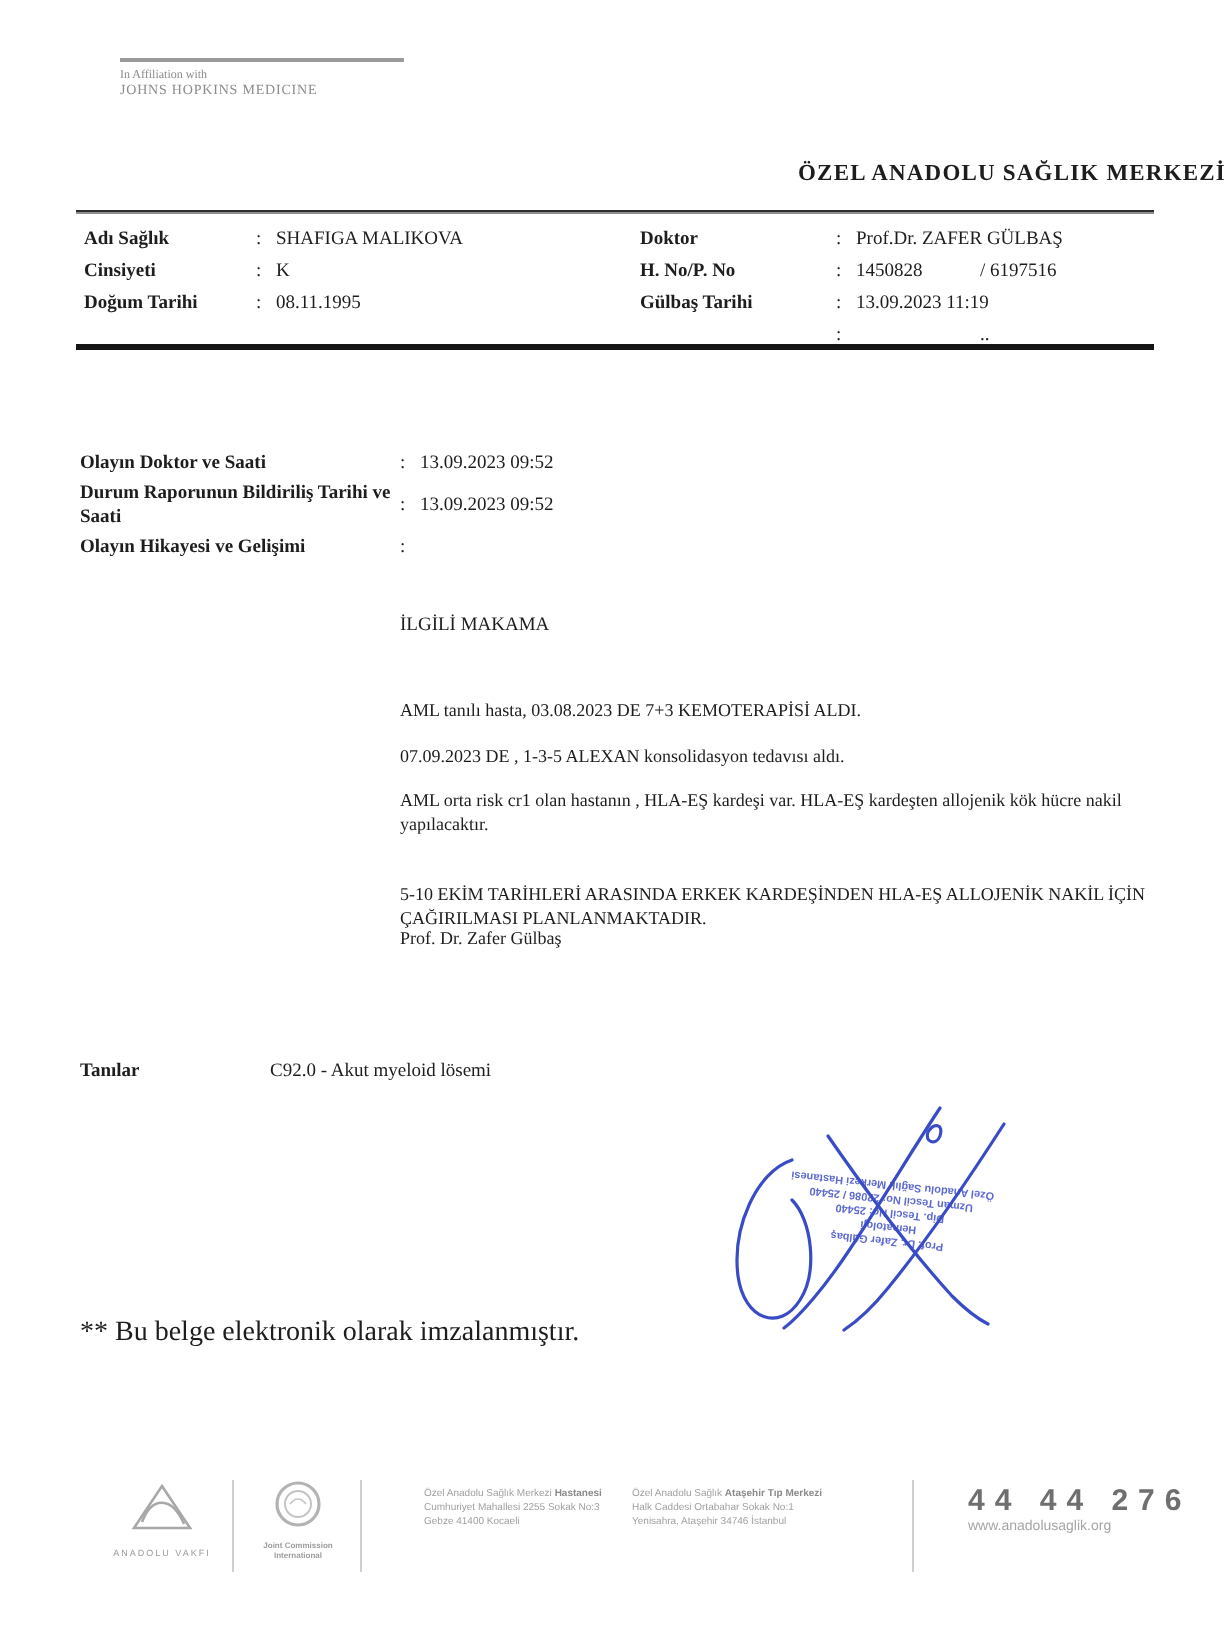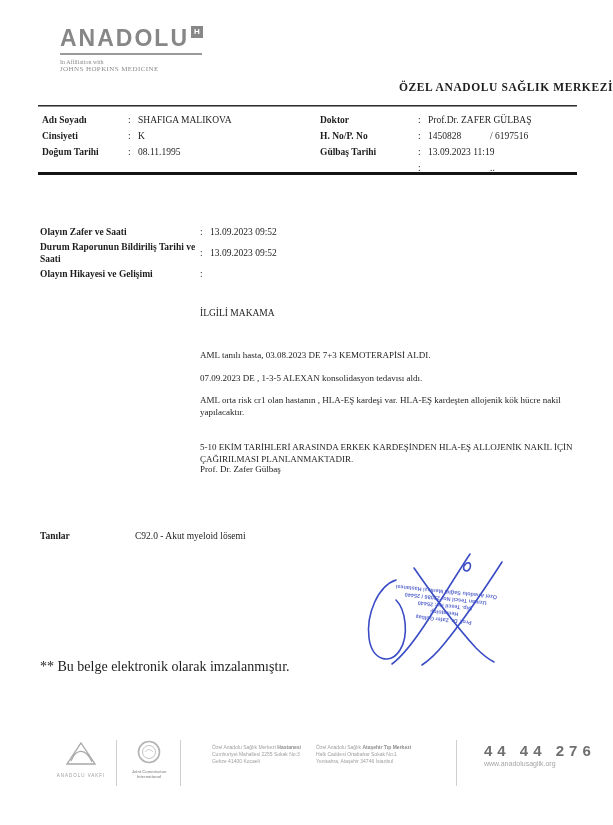--- a/index.html
+++ b/index.html
@@ -88,35 +88,31 @@
   .phone { font-family:"Liberation Sans", sans-serif; font-size:15px; font-weight:bold;
     letter-spacing:5px; color:#6f6f6f; }
   .web { font-family:"Liberation Sans", sans-serif; font-size:7px; color:#a5a5a5; margin-top:1px; }
 </style>
 </head>
 <body>
 
 <div class="page">
 
   <div class="logo">
-    <div class="logo-brand-row">
-      <span class="logo-brand">ANADOLU</span>
-      <span class="logo-hbox">H</span>
-    </div>
     <div class="logo-rule"></div>
     <div class="affil1">In Affiliation with</div>
     <div class="affil2">JOHNS HOPKINS MEDICINE</div>
   </div>
 
   <div class="doc-title">ÖZEL ANADOLU SAĞLIK MERKEZİ</div>
   <div class="rule-thin"></div>
 
   <div class="info left">
     <div class="info-row">
-      <span class="lbl">Adı Soyadı</span>
+      <span class="lbl">Adı Sağlık</span>
       <span class="colon">:</span>
       <span>SHAFIGA MALIKOVA</span>
     </div>
     <div class="info-row">
       <span class="lbl">Cinsiyeti</span>
       <span class="colon">:</span>
       <span>K</span>
     </div>
     <div class="info-row">
       <span class="lbl">Doğum Tarihi</span>
@@ -148,21 +144,21 @@
       <span class="val1"></span>
       <span>..</span>
     </div>
   </div>
 
   <div class="rule-thick"></div>
 
 
   <div class="fields">
     <div class="field-row">
-      <span class="flbl">Olayın Zafer ve Saati</span>
+      <span class="flbl">Olayın Doktor ve Saati</span>
       <span class="fcolon">:</span>
       <span>13.09.2023 09:52</span>
     </div>
     <div class="field-row">
       <span class="flbl">Durum Raporunun Bildiriliş Tarihi ve Saati</span>
       <span class="fcolon">:</span>
       <span>13.09.2023 09:52</span>
     </div>
     <div class="field-row">
       <span class="flbl">Olayın Hikayesi ve Gelişimi</span>

